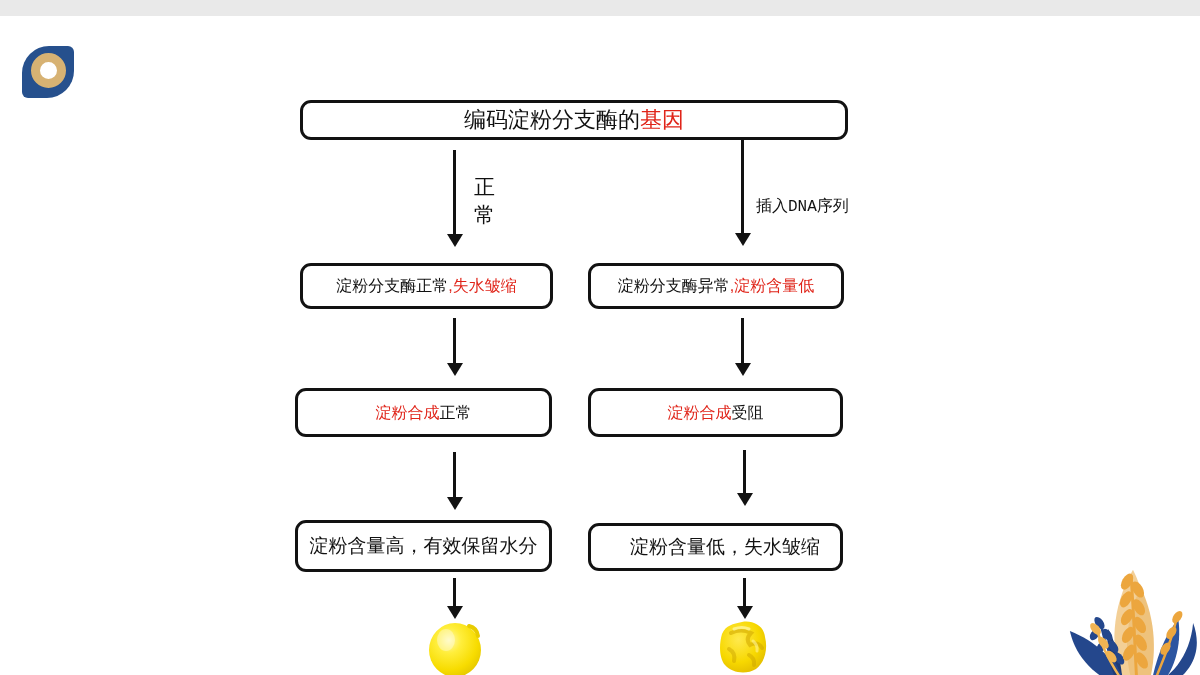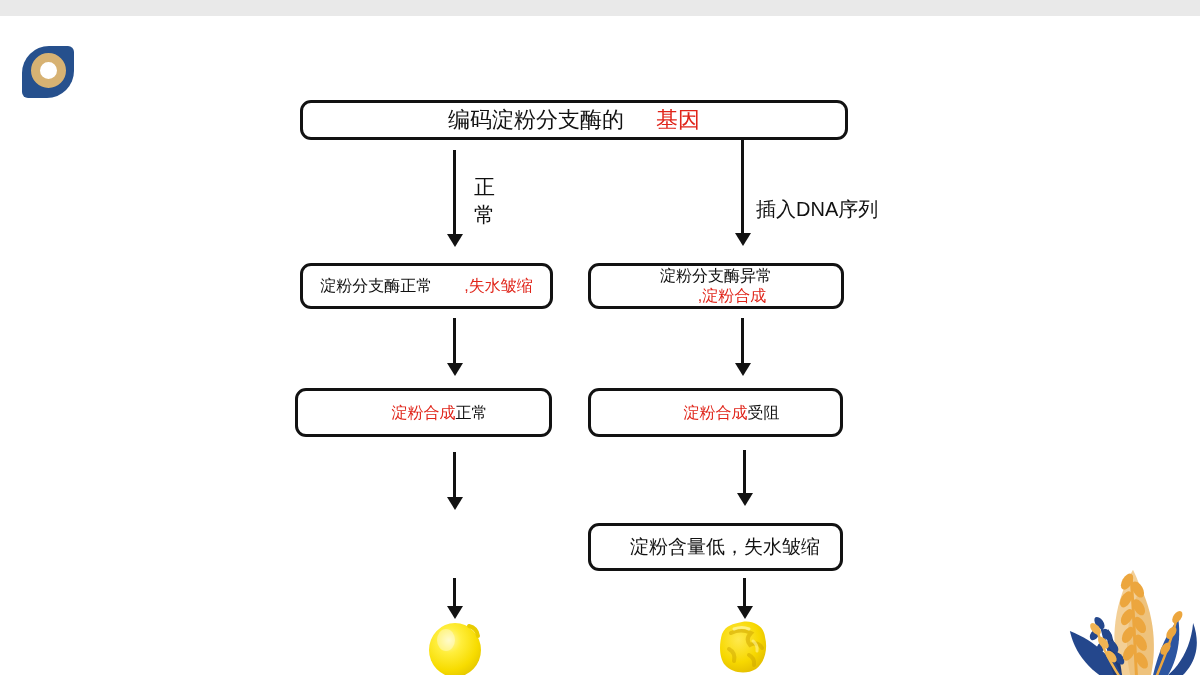--- a/index.html
+++ b/index.html
@@ -8,30 +8,30 @@
     font-family:"Liberation Sans","DejaVu Sans",sans-serif;color:#111;
     overflow:hidden;margin:16px auto;
   }
   .fbox{
     position:absolute;box-sizing:border-box;background:#fff;
     border:3px solid #121212;border-radius:11px;
     display:flex;align-items:center;justify-content:center;text-align:center;
     font-size:16px;line-height:1.25;padding:2px 8px;white-space:nowrap;
   }
   .fbox.wrap{white-space:normal;font-size:19px;}
-  .red{color:#e02419;padding-left:32px;}
+  .red{color:#e02419;}
   .arrow{position:absolute;width:3px;background:#121212;}
   .arrow::after{
     content:"";position:absolute;bottom:-13px;left:50%;transform:translateX(-50%);
     border-left:8px solid transparent;border-right:8px solid transparent;
     border-top:13px solid #121212;width:0;height:0;
   }
   .branch-label{position:absolute;font-size:21px;color:#111;}
   .branch-label.vertical{width:26px;word-break:break-all;line-height:1.35;}
-  .branch-label.serif{font-family:Liberation Sans, sans-serif;font-size:20px;}
+  .branch-label.serif{font-family:Liberation Mono, monospace;font-size:16px;}
   .logo{
     position:absolute;left:22px;top:30px;width:52px;height:52px;background:#26508d;
     border-radius:27px 6px 27px 6px;
   }
   .logo .ring{
     position:absolute;left:9px;top:7px;width:17px;height:17px;background:#fff;
     border:9px solid #d7b273;border-radius:50%;
   }
   .pea{position:absolute;}
   .plant{position:absolute;left:1062px;top:538px;width:138px;height:137px;}
@@ -55,43 +55,46 @@
   <div class="arrow" style="left:741px;top:123px;height:94px;"></div>
 
   <div class="branch-label vertical" style="left:474px;top:157px;">正常</div>
   <div class="branch-label serif" style="left:756px;top:180px;">插入DNA序列</div>
 
   <div class="fbox" style="left:300px;top:247px;width:253px;height:46px;">
     <span>淀粉分支酶正常</span>
       <span class="red">,失水皱缩</span>
       <span></span>
   </div>
-  <div class="fbox" style="left:588px;top:247px;width:256px;height:46px;flex-direction:column;">
+  <div class="fbox" style="left:588px;top:247px;width:256px;height:46px;">
     <span>淀粉分支酶异常</span>
-      <span class="red">,淀粉合成</span>
+      <span class="red">,淀粉含量低</span>
       <span></span>
   </div>
 
   <div class="arrow" style="left:453px;top:302px;height:45px;"></div>
   <div class="arrow" style="left:741px;top:302px;height:45px;"></div>
 
   <div class="fbox" style="left:295px;top:372px;width:257px;height:49px;">
     <span></span>
       <span class="red">淀粉合成</span>
       <span>正常</span>
   </div>
   <div class="fbox" style="left:588px;top:372px;width:255px;height:49px;">
     <span></span>
       <span class="red">淀粉合成</span>
       <span>受阻</span>
   </div>
 
   <div class="arrow" style="left:453px;top:436px;height:45px;"></div>
   <div class="arrow" style="left:743px;top:434px;height:43px;"></div>
 
+  <div class="fbox wrap" style="left:295px;top:504px;width:257px;height:52px;">
+    <span>淀粉含量高，有效保留水分</span>
+  </div>
   <div class="fbox wrap" style="left:588px;top:507px;width:255px;height:48px;padding-left:27px;">
     <span>淀粉含量低，失水皱缩</span>
   </div>
 
   <div class="arrow" style="left:453px;top:562px;height:28px;"></div>
   <div class="arrow" style="left:743px;top:562px;height:28px;"></div>
 
   <div class="pea" style="left:427px;top:604px;width:57px;height:58px;">
     <svg width="57" height="58" viewBox="0 0 57 58">
       <defs>

